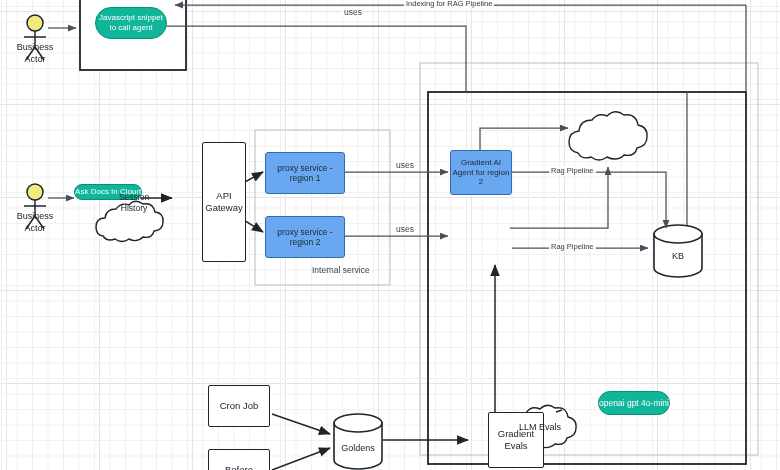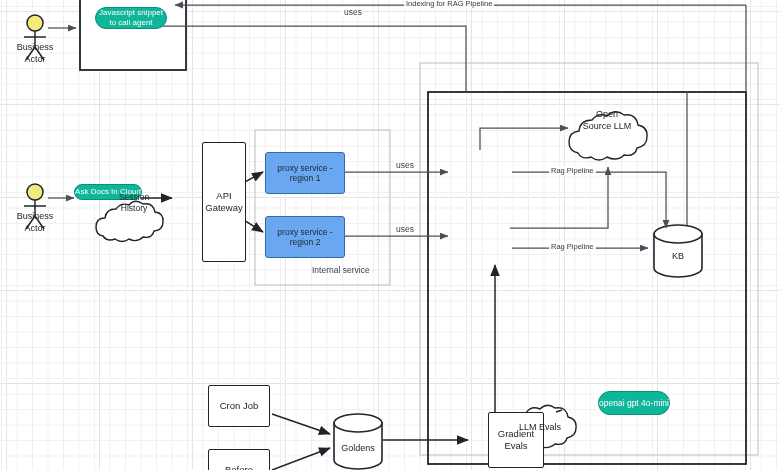--- a/index.html
+++ b/index.html
@@ -198,21 +198,21 @@
 
       <line x1="556" y1="412" x2="562" y2="410"></line>
     </g>
   </svg>
 
   <div class="actor-label" style="left:2px; top:42px; width:66px; font-size:9px;">Business
 Actor</div>
   <div class="actor-label" style="left:2px; top:211px; width:66px; font-size:9px;">Business
 Actor</div>
 
-  <div class="node teal-node" style="left:95px; top:7px; width:72px; height:22px; font-size:8px;">Javascript
+  <div class="node teal-node" style="left:95px; top:7px; width:72px; height:32px; font-size:8px;">Javascript
 snippet to call
 agent</div>
 
   <div class="node teal-node" style="left:74px; top:184px; width:68px; height:16px; font-size:8px;">Ask Docs In
 Cloud</div>
 
   <div class="node teal-node" style="left:554px; top:391px; width:72px; height:24px; font-size:8.5px;margin-left:44px;">openai gpt
 4o-mini</div>
 
   <div class="node rect-node" style="left:174px; top:142px; width:44px; height:120px; font-size:9.5px;margin-left:28px;">API
@@ -224,27 +224,28 @@
 
   <div class="node rect-node" style="left:468px; top:412px; width:56px; height:56px; font-size:9.5px;margin-left:20px;">Gradient
 Evals</div>
 
   <div class="node blue-node" style="left:265px; top:152px; width:80px; height:42px; font-size:8.5px;">proxy service -
 region 1</div>
 
   <div class="node blue-node" style="left:265px; top:216px; width:80px; height:42px; font-size:8.5px;">proxy service -
 region 2</div>
 
+  <div class="node blue-node" style="left:450px; top:150px; width:62px; height:45px; font-size:8px;">Gradient AI
+Agent for
+region 2</div>
 
 
   <div class="cloud-text" style="left:96px; top:192px; width:76px; font-size:8.5px;">Session
 History</div>
 
-  <div class="cloud-text" style="left:564px; top:109px; width:86px; font-size:9px;">Open
-Source LLM</div>
 
   <div class="cloud-text" style="left:502px; top:422px; width:76px; font-size:9px;">LLM Evals</div>
 
   <div class="db-text" style="left:654px; top:251px; width:48px; font-size:9px;">KB</div>
 
   <div class="db-text" style="left:334px; top:443px; width:48px; font-size:9px;">Goldens</div>
 
   <div class="group-title" style="left:312px; top:265px; font-size:8.5px;">Internal service</div>
 
   <div class="lbl" style="left:404px; top:-1px; font-size:7.5px;">Indexing for RAG Pipeline</div>

